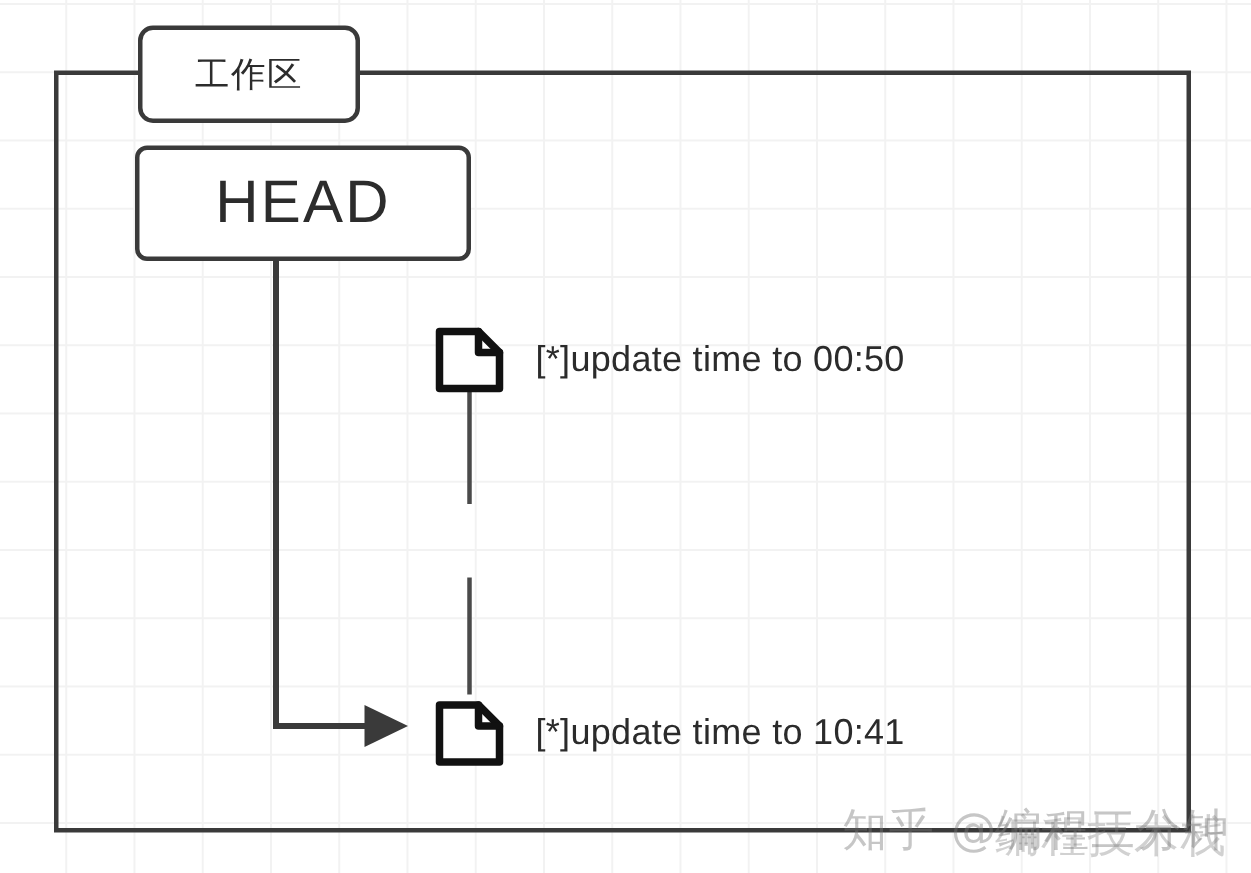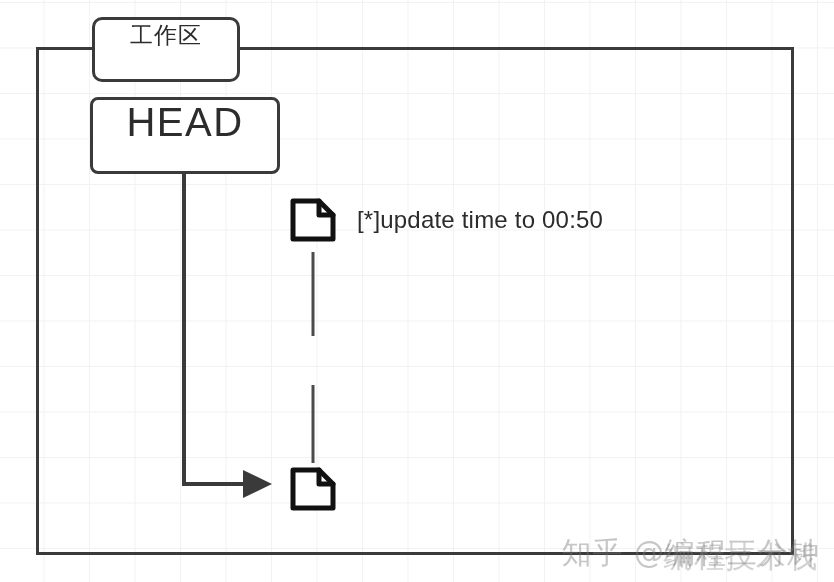--- a/index.html
+++ b/index.html
@@ -34,36 +34,37 @@
   }
 
   
   .node-box {
     position: absolute;
     box-sizing: border-box;
     background: #ffffff;
     border: 3px solid #3a3a3a;
     border-radius: 9px;
     display: flex;
+    align-items: center;
     justify-content: center;
     color: #2c2c2c;
   }
   .box-workspace {
     left: 92px;
     top: 17px;
     width: 148px;
     height: 65px;
     border-radius: 10px;
     font-size: 23px;
     letter-spacing: 1px;
   }
   .box-head {
     left: 90px;
     top: 97px;
-    width: 190px;
+    width: 224px;
     height: 77px;
     border-radius: 8px;
     font-size: 40px;
     letter-spacing: 1.5px;
   }
 
   
   .wires {
     position: absolute;
     left: 0;
@@ -74,21 +75,21 @@
   }
 
   
   .commit-row {
     position: absolute;
     left: 285px;
     height: 56px;
     display: flex;
     align-items: center;
   }
-  .row-0 { top: 192px; }
+  .row-0 { top: 212px; }
   .row-1 { top: 333px; }
   .row-2 { top: 461px; }
 
   .file-icon {
     width: 56px;
     height: 56px;
     flex: 0 0 56px;
     display: block;
   }
   .commit-label {
@@ -149,20 +150,21 @@
     </svg>
     <span class="commit-label">[*]update time to 00:50</span>
   </div>
 
 
   <div class="commit-row row-2">
     <svg class="file-icon" viewBox="0 0 56 56">
       <path d="M 8 9 L 34 9 L 48 23 L 48 47 L 8 47 Z" fill="#ffffff" stroke="#111111" stroke-width="5" stroke-linejoin="round" stroke-linecap="round"></path>
       <path d="M 34 9 L 34 23 L 48 23" fill="none" stroke="#111111" stroke-width="5" stroke-linejoin="round" stroke-linecap="round"></path>
     </svg>
+    <span class="commit-label">[*]update time to 10:41</span>
   </div>
 
   <div class="watermark">
     <span>知乎 @编程三分钟</span>
     <span class="wm-second">编程技术栈</span>
   </div>
 
 </div>
 
 </body></html>

